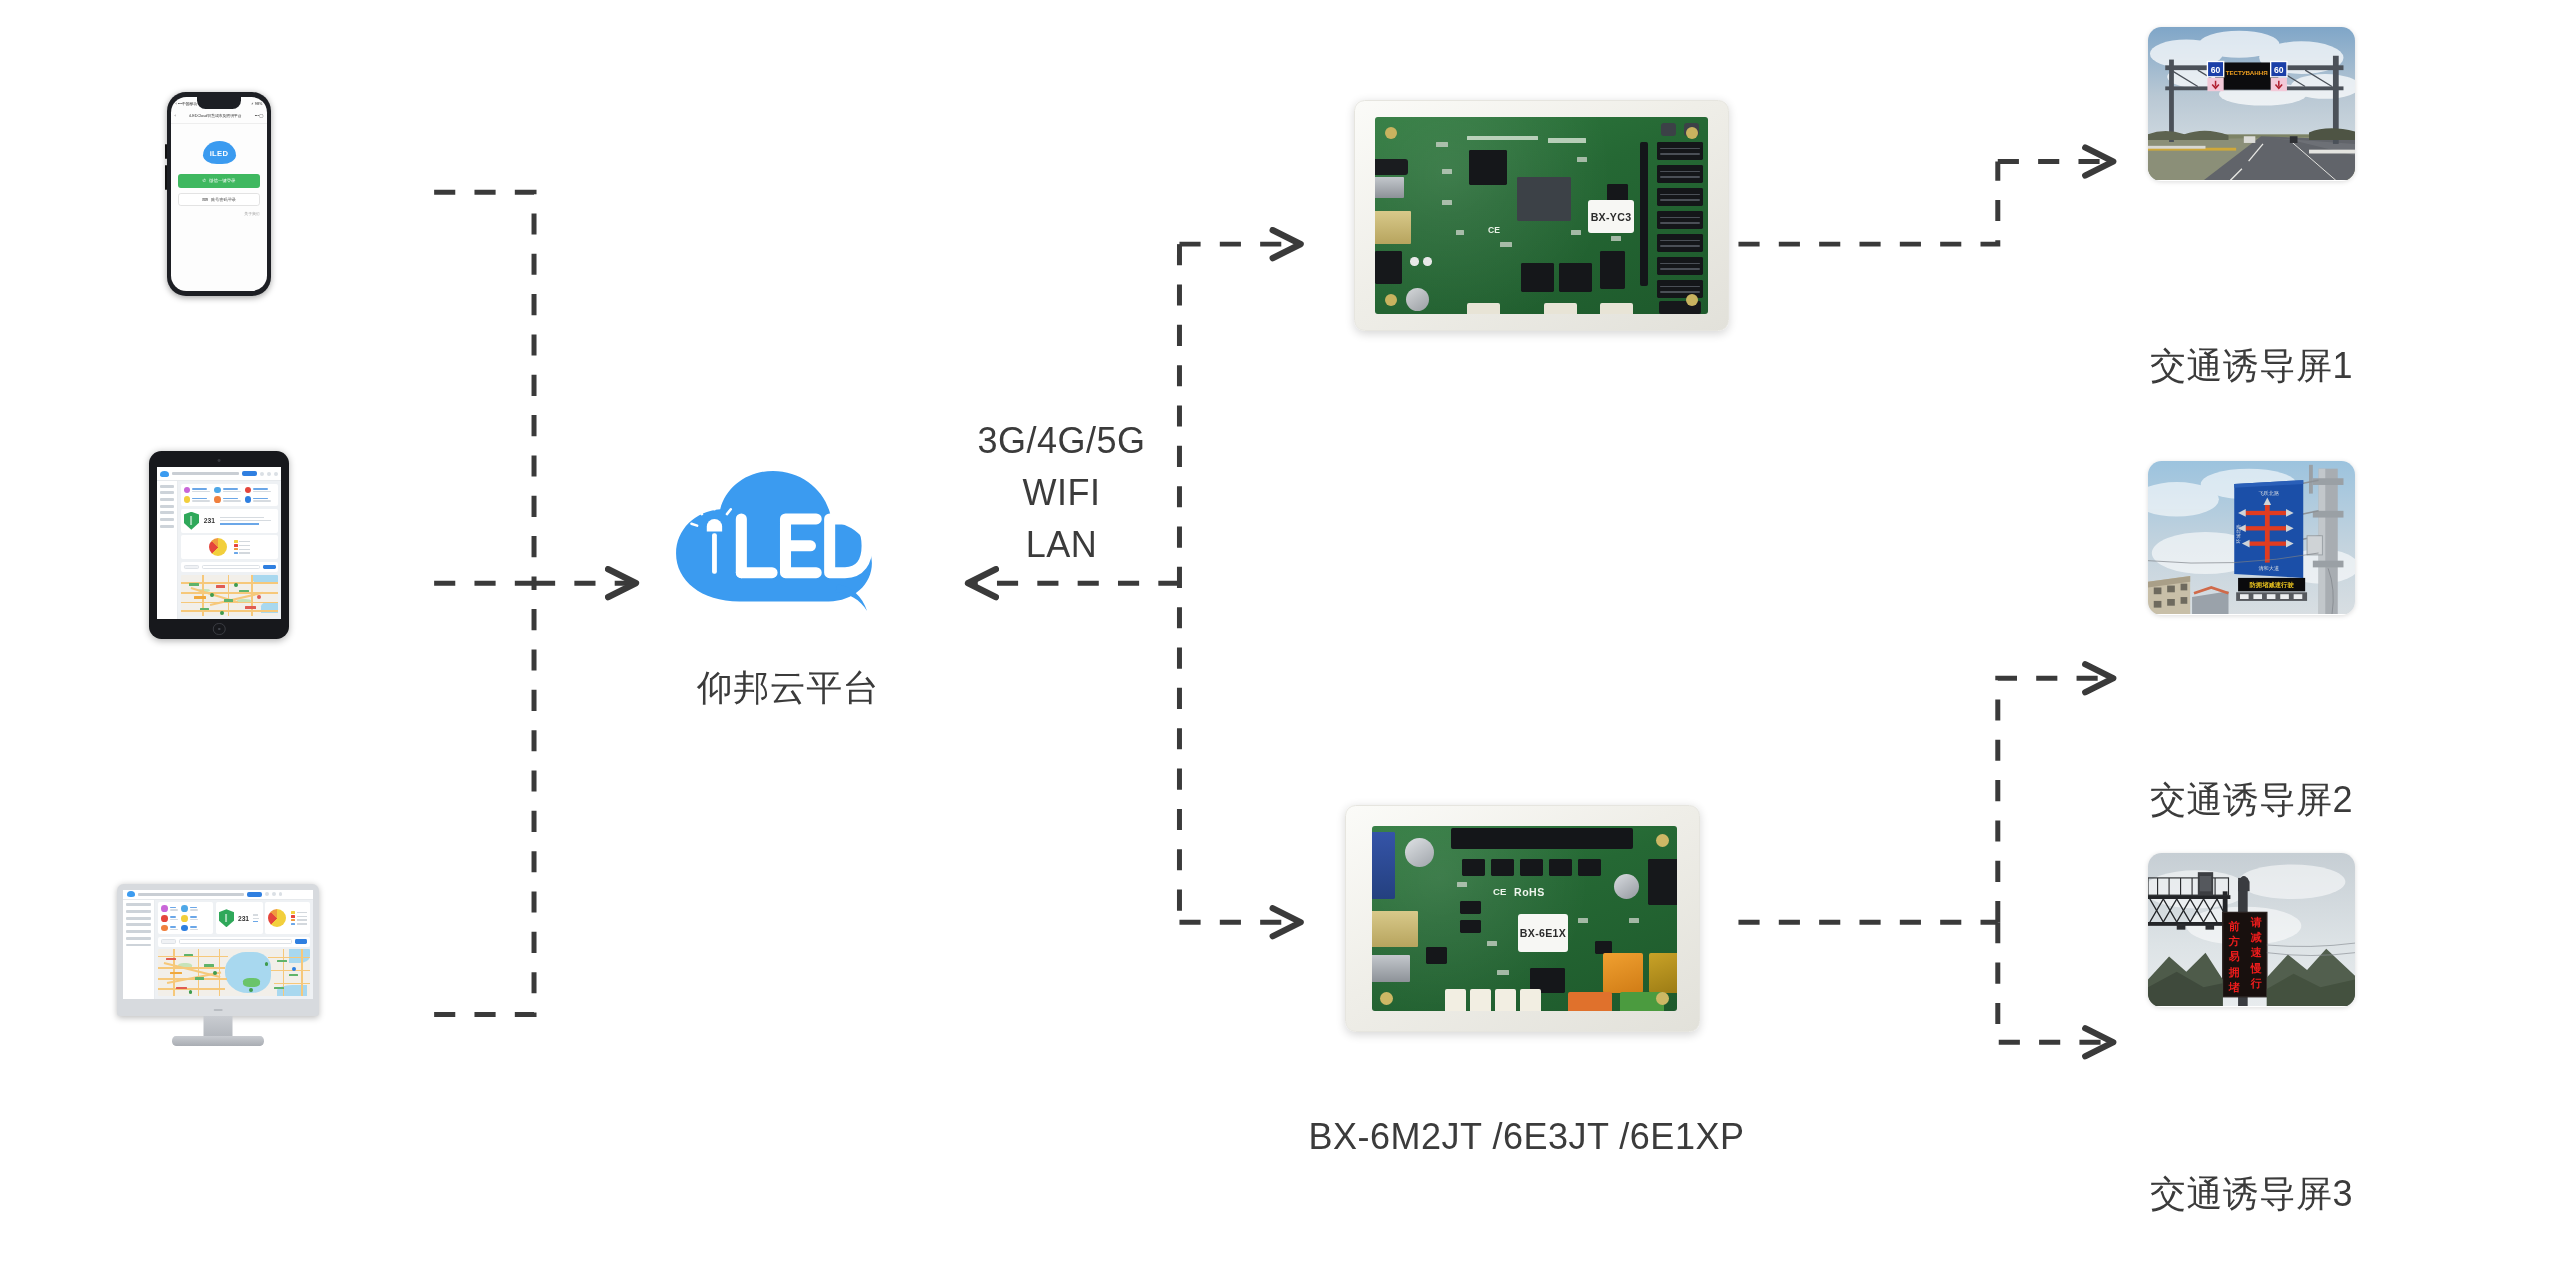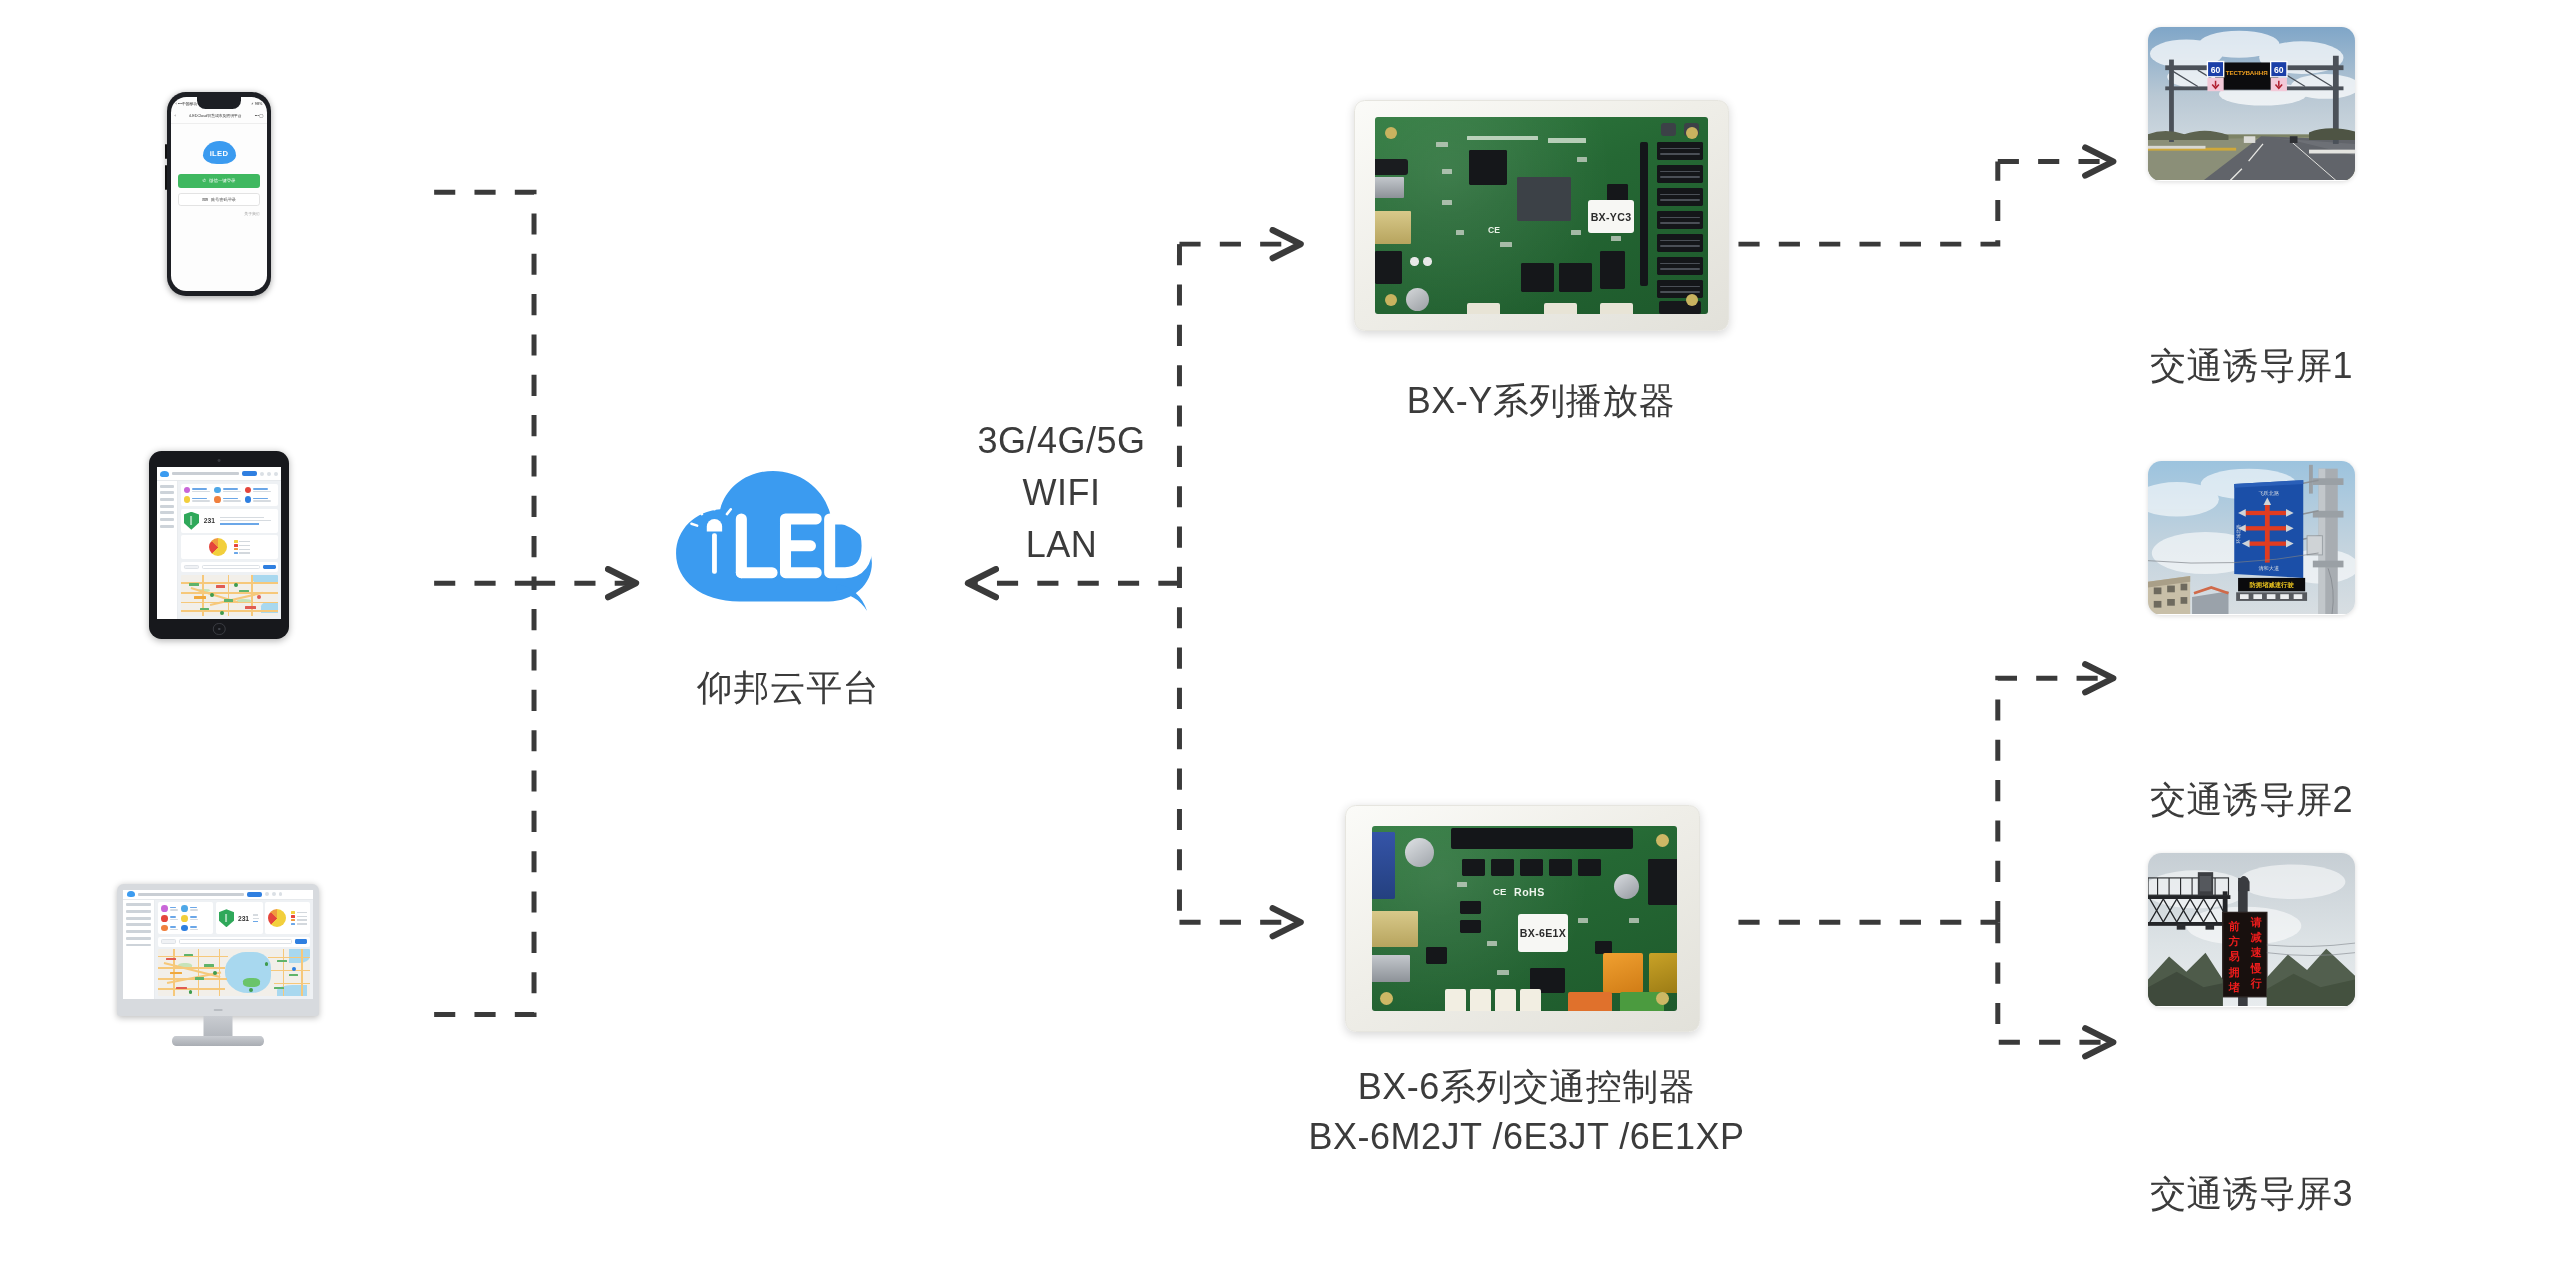--- a/index.html
+++ b/index.html
@@ -736,21 +736,20 @@
       <div class="smd" style="left:236px; top:119px; width:9.6px; height:4.8px;"></div>
       <div class="smd" style="left:202px; top:40px; width:9.6px; height:4.8px;"></div>
       <div class="smd" style="left:61px; top:25px; width:11.5px; height:4.8px;"></div>
 
       <div class="abs" style="left:9.6px; top:9.6px; width:12.5px; height:12.5px; border-radius:50%; background:#c8b35f;"></div>
       <div class="abs" style="right:9.6px; top:9.6px; width:12.5px; height:12.5px; border-radius:50%; background:#c8b35f;"></div>
       <div class="abs" style="left:9.6px; bottom:7.7px; width:12.5px; height:12.5px; border-radius:50%; background:#c8b35f;"></div>
       <div class="abs" style="right:9.6px; bottom:7.7px; width:12.5px; height:12.5px; border-radius:50%; background:#c8b35f;"></div>
     </div>
   </div>
-  <div class="caption" style="left:1349px; top:377px; width:384px;">BX-Y系列播放器</div>
 
   <div class="board" style="left:1345px; top:805px; width:355px; height:227px;">
     <div class="case"></div>
     <div class="pcb" style="left:27px; top:21px; right:23px; bottom:21px;">
 
       <div class="term" style="left:-3.8px; top:5.8px; width:27px; height:67px; background:linear-gradient(180deg,#3554a8,#24407f);"></div>
       <div class="abs" style="left:33px; top:11.5px; width:29px; height:29px; border-radius:50%; background:linear-gradient(145deg,#dfe2e5,#9fa4aa);"></div>
 
       <div class="port-eth" style="left:-3.8px; top:85px; width:50px; height:36px;"></div>
       <div class="port-usb" style="left:-3.8px; top:129px; width:42px; height:27px;"></div>
@@ -792,21 +791,21 @@
       <div class="abs" style="left:7.7px; bottom:5.8px; width:13.4px; height:13.4px; border-radius:50%; background:#cdb865;"></div>
       <div class="abs" style="right:7.7px; bottom:5.8px; width:13.4px; height:13.4px; border-radius:50%; background:#cdb865;"></div>
 
       <div class="smd" style="left:85px; top:56px; width:9.6px; height:4.8px;"></div>
       <div class="smd" style="left:115px; top:115px; width:9.6px; height:4.8px;"></div>
       <div class="smd" style="left:206px; top:92px; width:9.6px; height:4.8px;"></div>
       <div class="smd" style="left:257px; top:92px; width:9.6px; height:4.8px;"></div>
       <div class="smd" style="left:125px; top:144px; width:11.5px; height:4.8px;"></div>
     </div>
   </div>
-  <div class="caption" style="left:1277px; top:1062px; width:499px; line-height:1.4;"><span>BX-6系列交通控制器</span><br><span>BX-6M2JT /6E3JT /6E1XP</span></div>
+  <div class="caption" style="left:1277px; top:1062px; width:499px; line-height:1.4;"><br><span>BX-6M2JT /6E3JT /6E1XP</span></div>
 
   <div class="photo" style="left:2148px; top:27px;">
     <svg class="inner" viewBox="0 0 216 160" preserveAspectRatio="none" xmlns="http://www.w3.org/2000/svg">
       <defs>
         <linearGradient id="sky1" x1="0" y1="0" x2="0" y2="1">
           <stop offset="0%" stop-color="#7fa6c8"></stop>
             <stop offset="45%" stop-color="#b9c8d4"></stop>
           <stop offset="100%" stop-color="#dfe5e8"></stop>
         </linearGradient>
       </defs>

